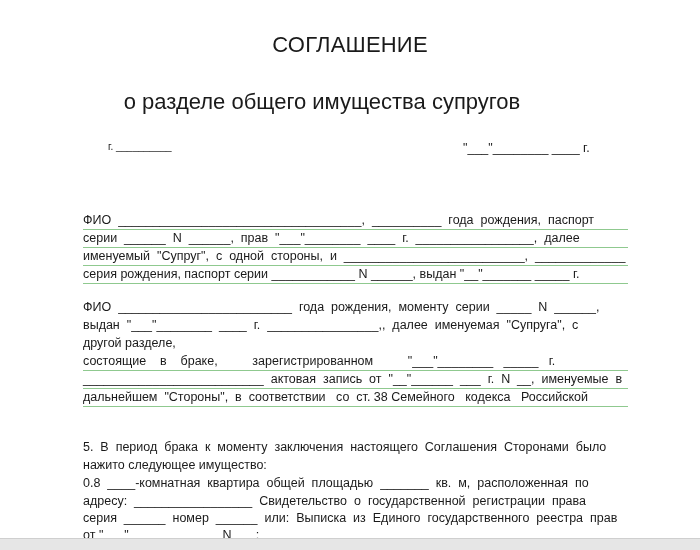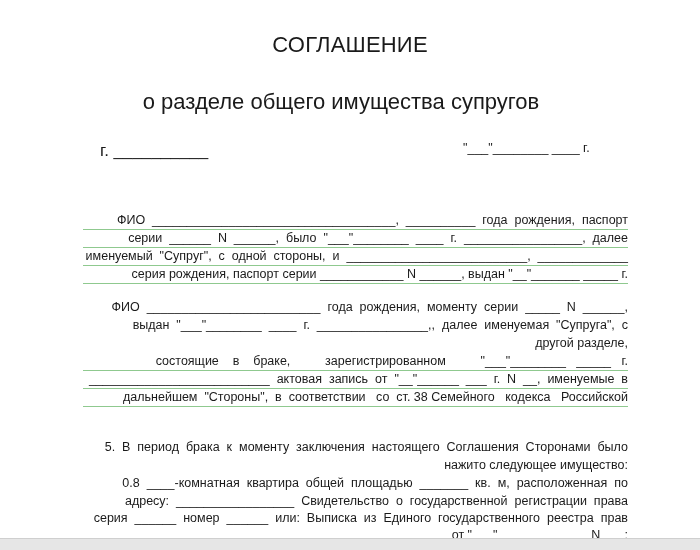--- a/index.html
+++ b/index.html
@@ -1,37 +1,37 @@
 <!DOCTYPE html>
 <html><head>
   <meta charset="utf-8">
   <style>
     html, body { margin:0; padding:0; }
     body { width:700px; height:550px; background:#ffffff; position:relative; overflow:hidden;
            font-family:"Liberation Sans", sans-serif; color:#1a1a1a; }
     .page { position:absolute; left:0; top:0; width:700px; height:538px; background:#fff; }
     .title { position:absolute; top:32px; left:0; width:700px; text-align:center; font-size:22px; letter-spacing:0.2px; }
-    .subtitle { position:absolute; top:89px; left:0; width:644px; text-align:center; font-size:22px;padding-left:19px; }
-    .place { position:absolute; top:141px; left:100px; font-size:17px; }
+    .subtitle { position:absolute; top:89px; left:0; width:644px; text-align:center; font-size:22px; }
+    .place { position:absolute; top:141px; left:108px; font-size:10px; }
     .date { position:absolute; top:141px; left:463px; font-size:12.5px; }
-    .line { position:absolute; left:83px; width:545px; font-size:12.5px; white-space:pre; line-height:18px; height:18px;text-align:right; }
+    .line { position:absolute; left:83px; width:545px; font-size:12.5px; white-space:pre; line-height:18px; height:18px; }
     .ul-green { border-bottom:1.5px solid #8fc98f; }
     .bottom-bar { position:absolute; left:0; top:538px; width:700px; height:12px; background:#e6e6e6; border-top:1px solid #cfcfcf; }
   </style>
 </head>
 <body>
 
 <div class="page">
   <div class="title">СОГЛАШЕНИЕ</div>
   <div class="subtitle">о разделе общего имущества супругов</div>
   <div class="place">г. __________</div>
   <div class="date">"___"________  ____ г.</div>
 
   <div class="line ul-green" style="top:211px">ФИО  ___________________________________,  __________  года  рождения,  паспорт</div>
-  <div class="line ul-green" style="top:229px">серии  ______  N  ______,  было  "___"________  ____  г.  _________________,  далее</div>
+  <div class="line ul-green" style="top:229px">серии  ______  N  ______,  прав  "___"________  ____  г.  _________________,  далее</div>
   <div class="line ul-green" style="top:247px">именуемый  "Супруг",  с  одной  стороны,  и  __________________________,  _____________</div>
   <div class="line ul-green" style="top:265px">серия рождения, паспорт серии ____________ N ______, выдан "__"_______ _____ г.</div>
 
   <div class="line" style="top:298px">ФИО  _________________________  года  рождения,  моменту  серии  _____  N  ______,</div>
   <div class="line" style="top:316px">выдан  "___"________  ____  г.  ________________,,  далее  именуемая  "Супруга",  с</div>
   <div class="line" style="top:334px">другой разделе,</div>
   <div class="line ul-green" style="top:352px">состоящие    в    браке,          зарегистрированном          "___"________   _____   г.</div>
   <div class="line ul-green" style="top:370px">__________________________  актовая  запись  от  "__"______  ___  г.  N  __,  именуемые  в</div>
   <div class="line ul-green" style="top:388px">дальнейшем  "Стороны",  в  соответствии   со  ст. 38 Семейного   кодекса   Российской</div>
 

